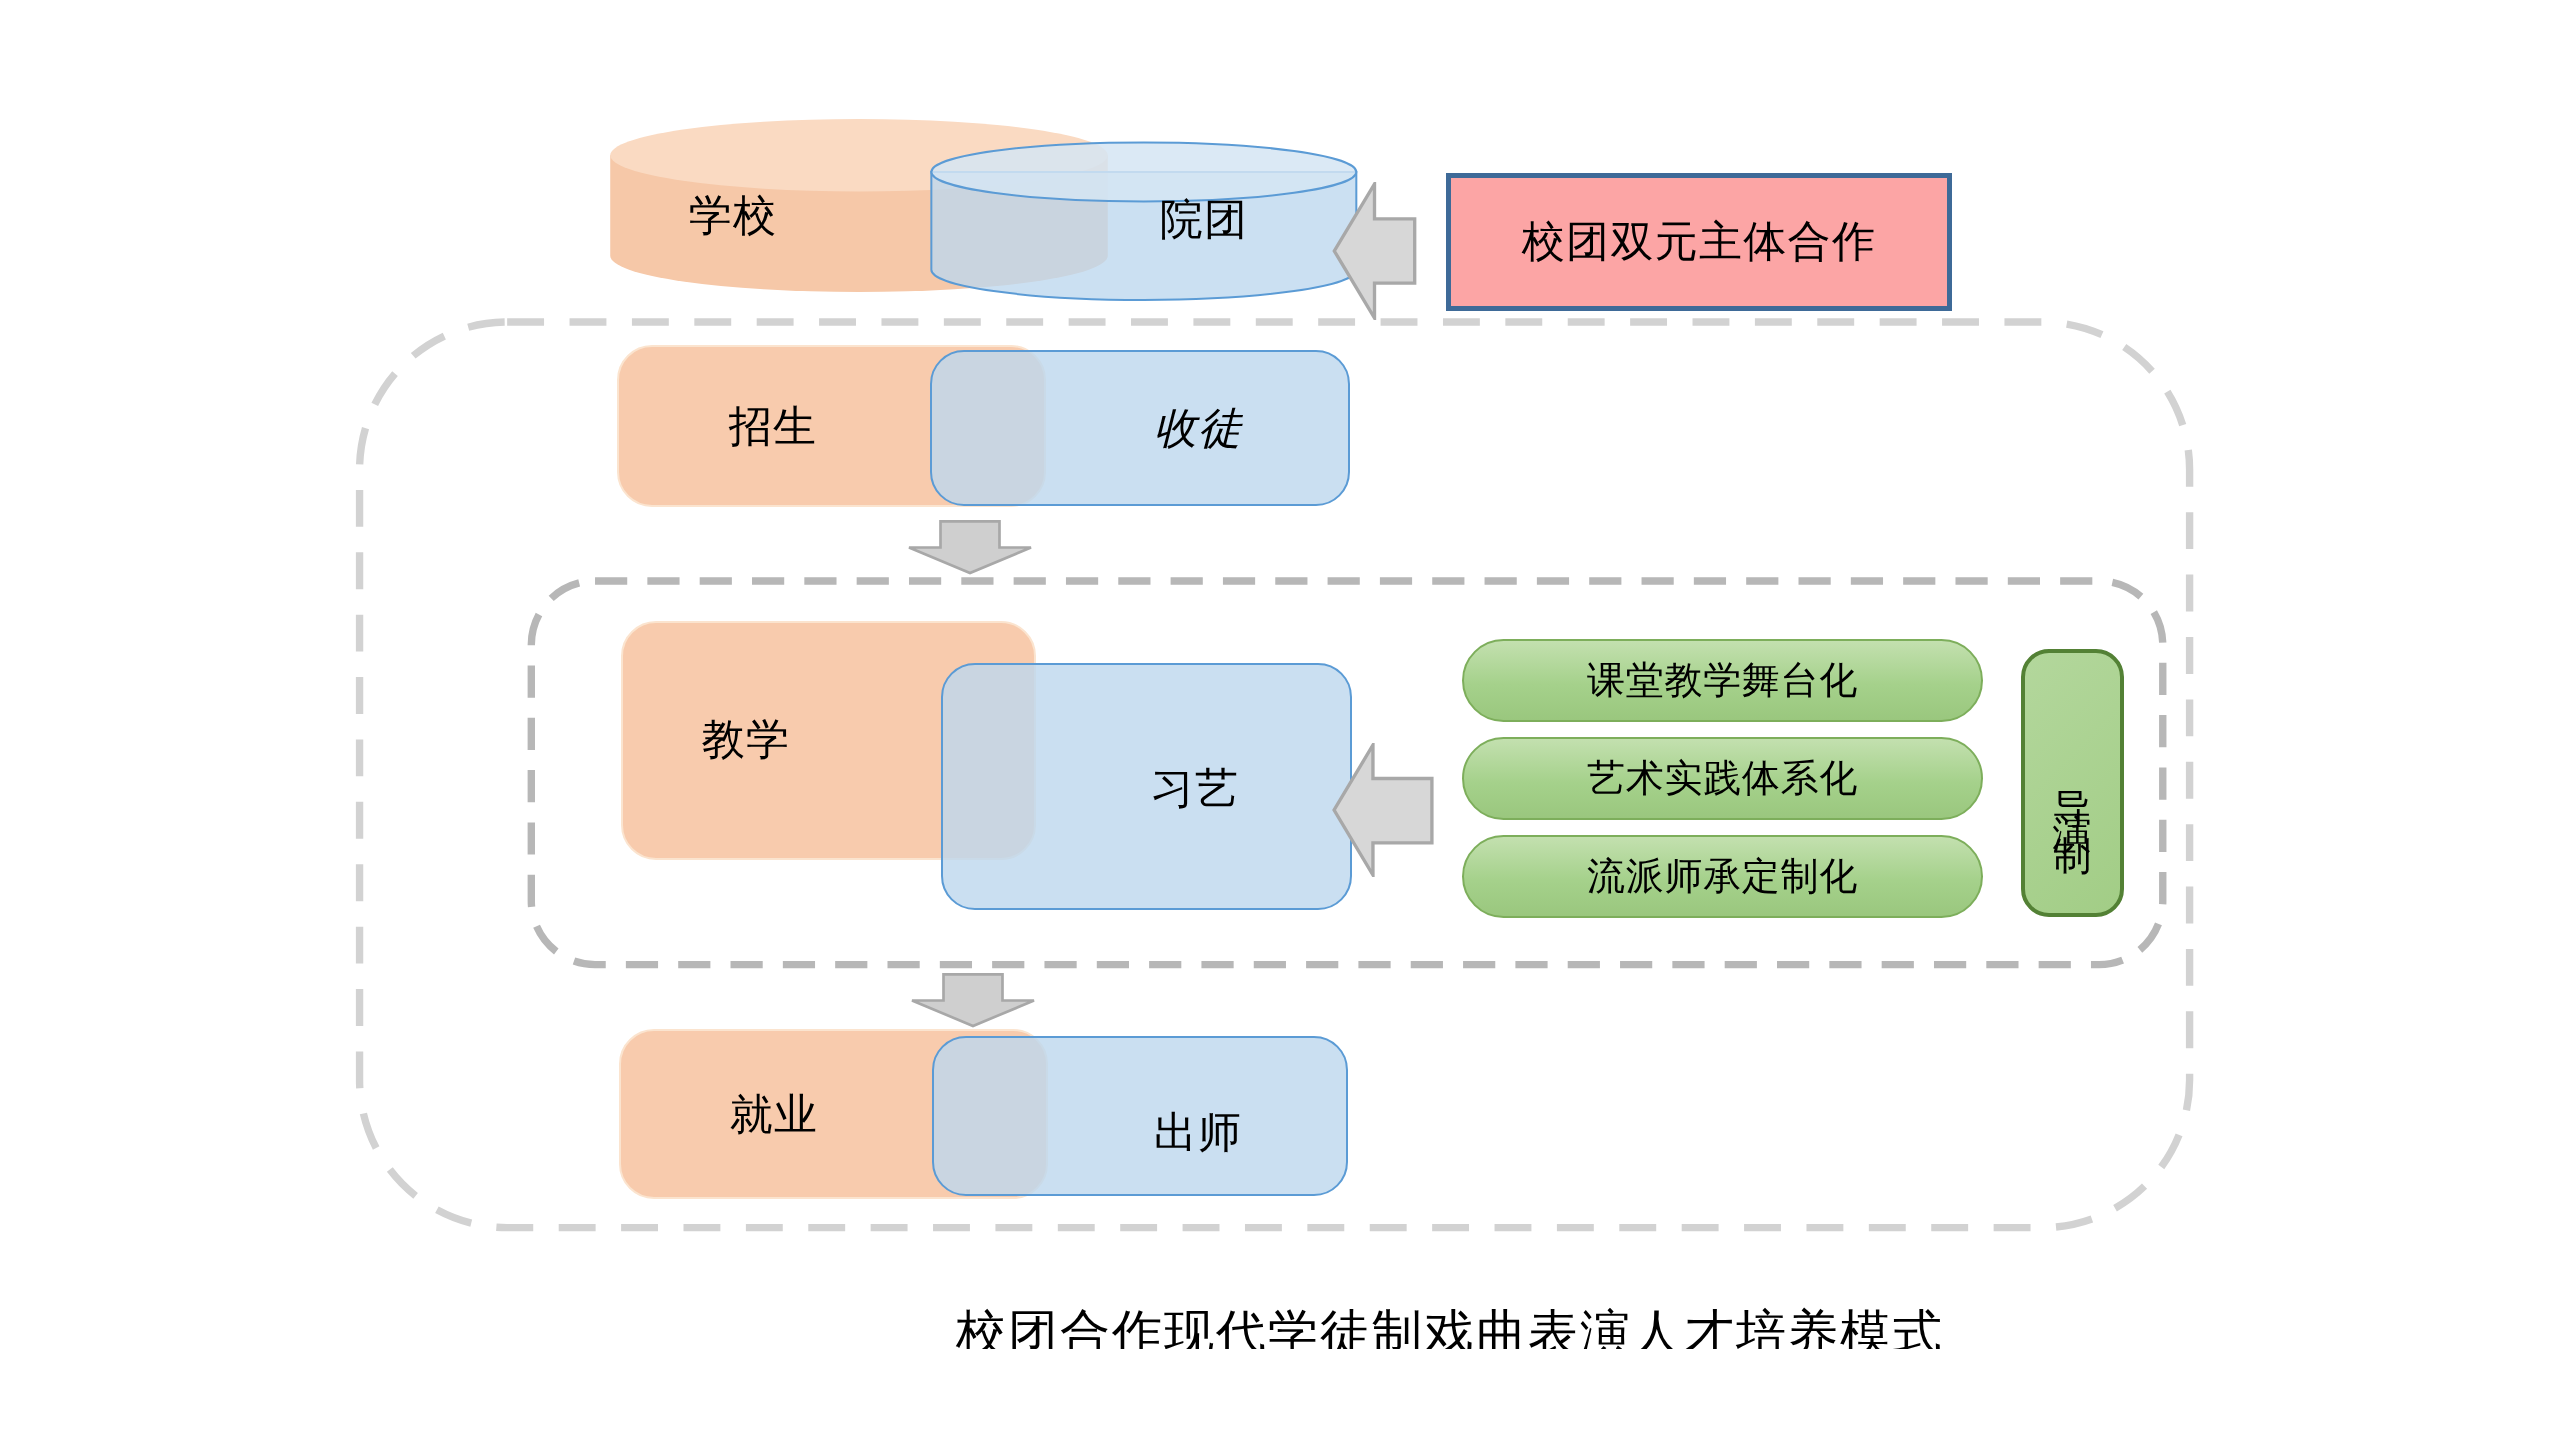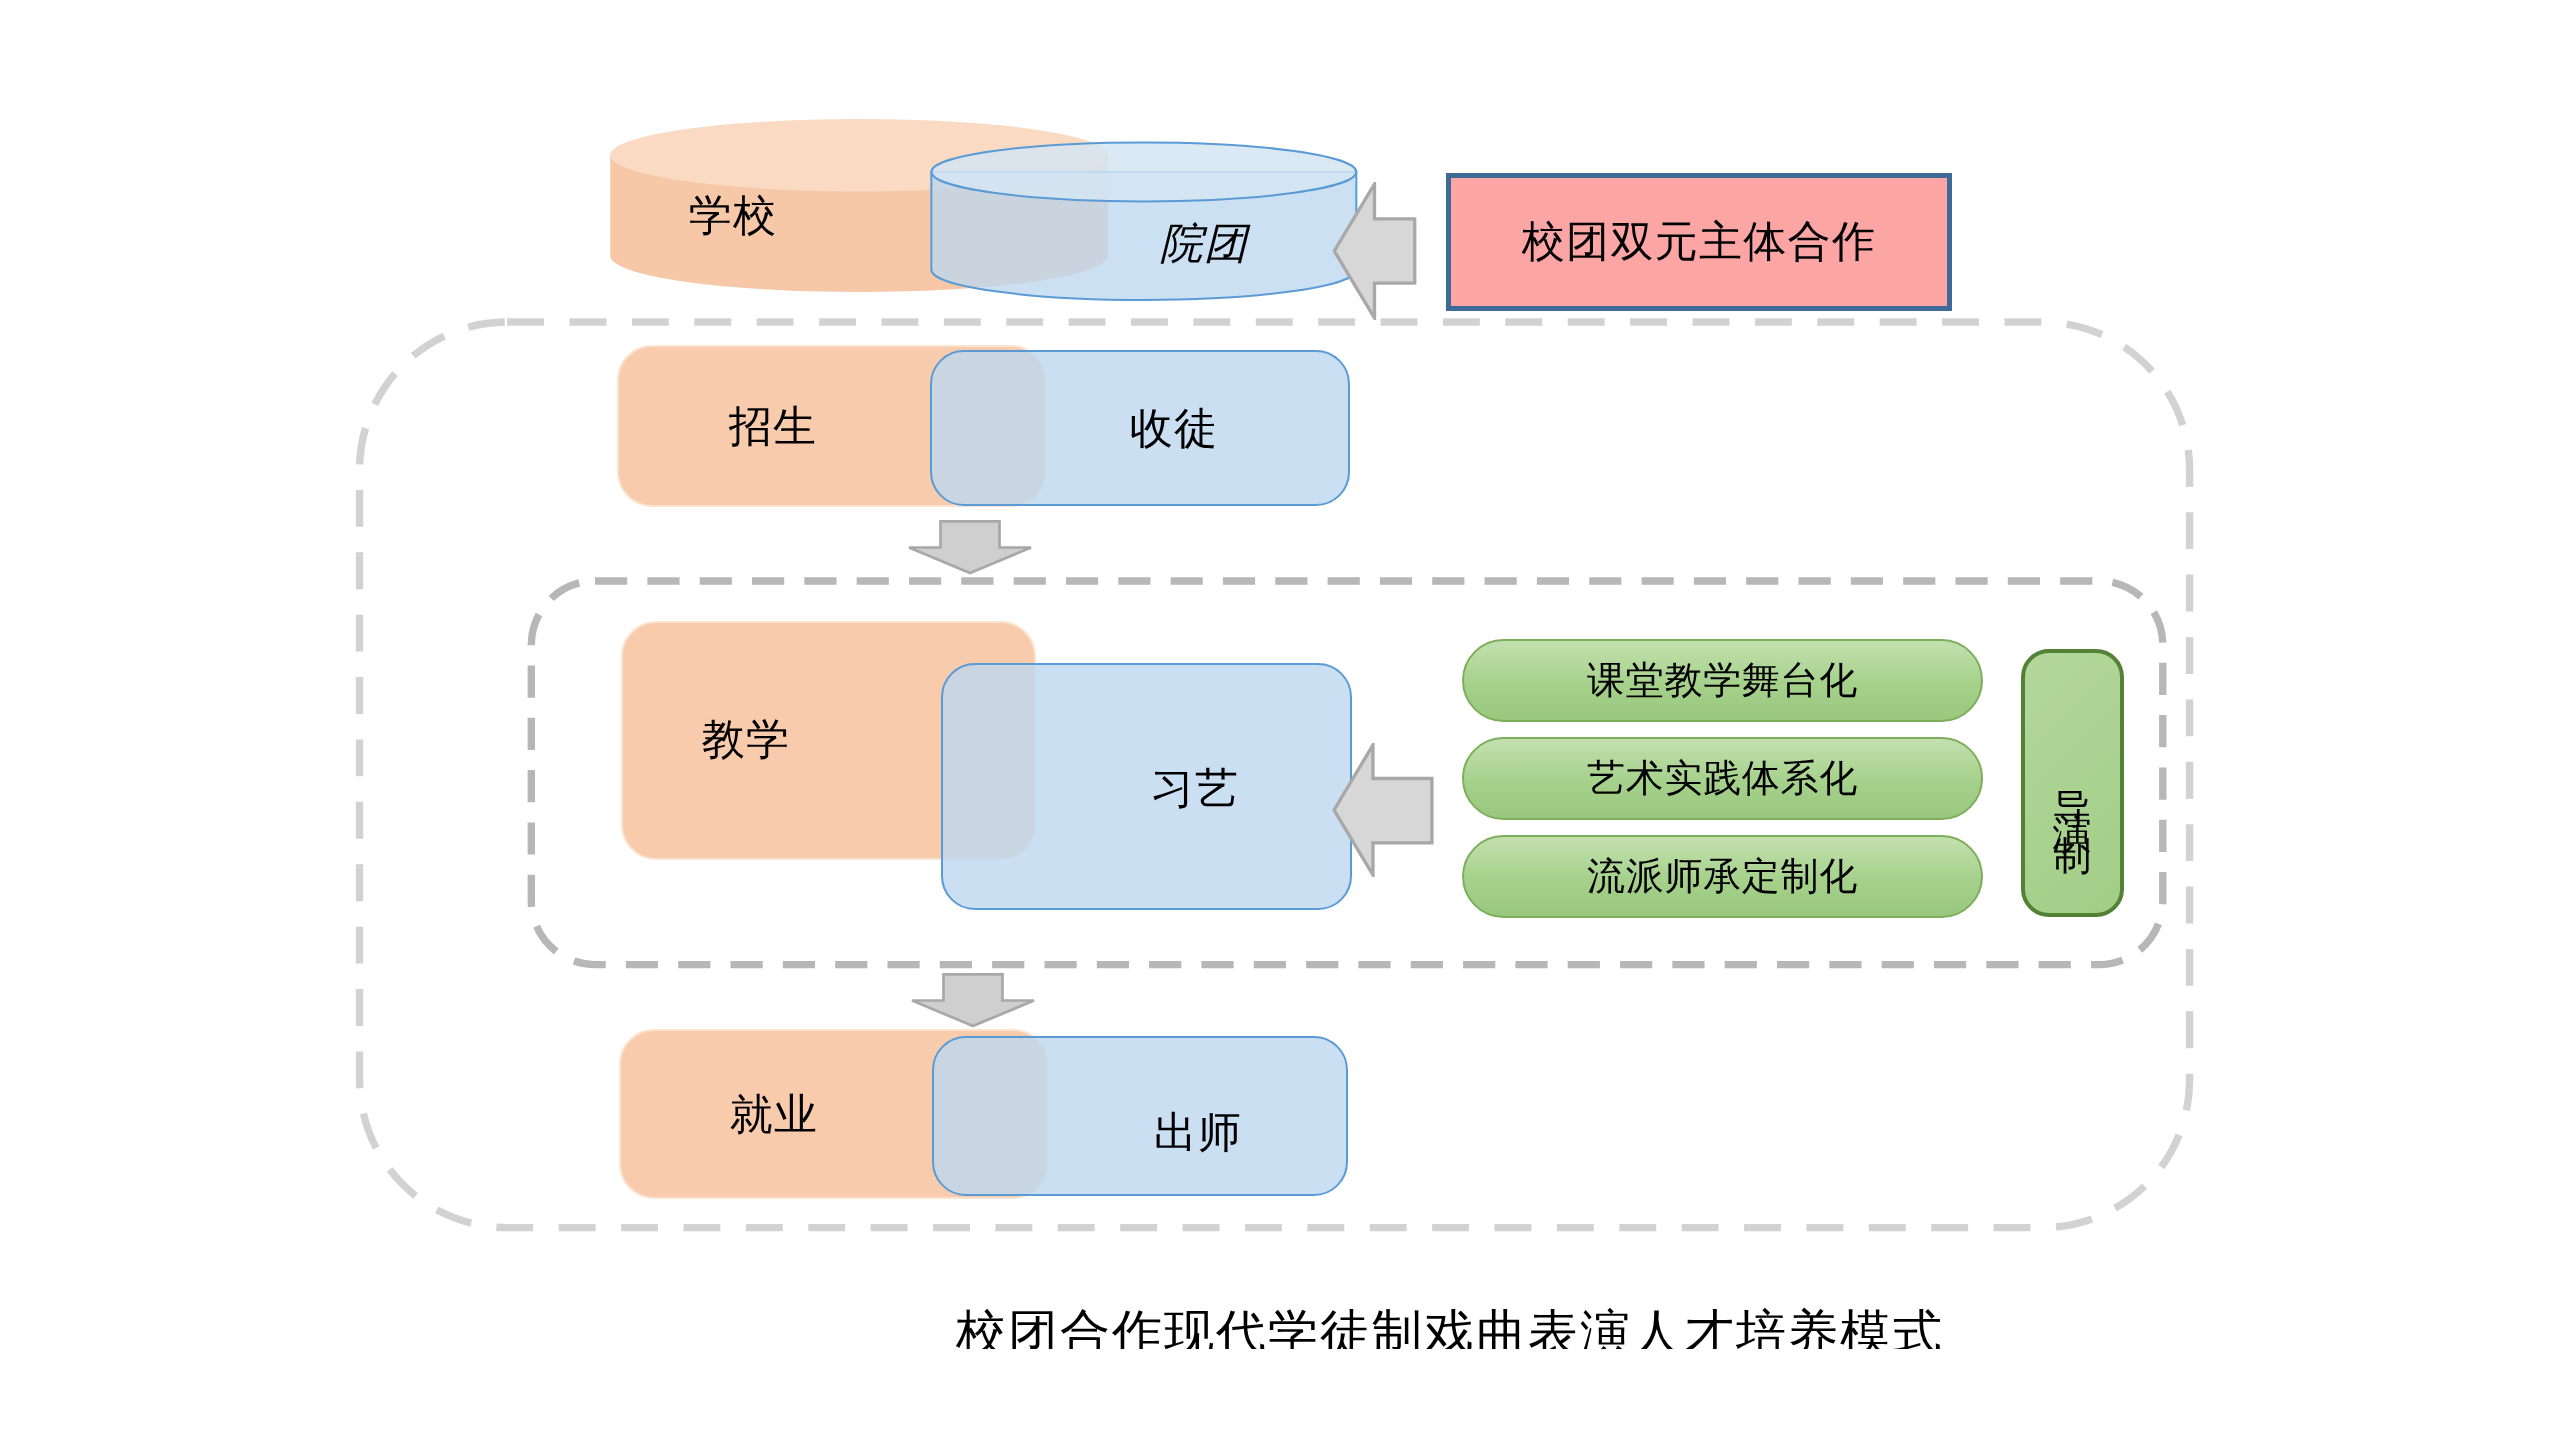--- a/index.html
+++ b/index.html
@@ -111,34 +111,34 @@
   <svg class="abs" style="left:610px; top:119px; z-index:10;" width="498" height="173" viewBox="0 0 742 258">
     <path d="M0,54 V204 A371,54 0 0 0 742,204 V54 H0 Z" fill="#f6c8a8"></path>
     <ellipse cx="371" cy="54" rx="371" ry="54" fill="#fadac2"></ellipse>
   </svg>
   <div class="lbl" style="left:733px; top:216px;">学校</div>
 
   <svg class="abs" style="left:930px; top:141px; z-index:20;" width="429" height="161" viewBox="0 0 640 240">
     <path d="M2,46 V192 A317,45 0 0 0 636,192 V46 H2 Z" fill="rgba(189,215,238,0.78)" stroke="#5b9bd5" stroke-width="3"></path>
     <ellipse cx="319" cy="46" rx="317" ry="44" fill="rgba(213,229,243,0.85)" stroke="#5b9bd5" stroke-width="3"></ellipse>
   </svg>
-  <div class="lbl" style="left:1204px; top:244px;font-style:italic;">院团</div>
+  <div class="lbl" style="left:1204px; top:220px;">院团</div>
 
   <svg class="abs" style="left:1332px; top:182px; z-index:22;" width="85" height="138" viewBox="0 0 126 206">
     <polygon points="123,55 63,55 63,3 3,103 63,203 63,151 123,151" fill="#d7d7d7" stroke="#a8a8a8" stroke-width="5"></polygon>
   </svg>
 
   <div class="coop-box">
     <span>校团双元主体合作</span>
   </div>
 
   <div class="rbox orange" style="left:617px; top:345px; width:429px; height:162px;"></div>
   <div class="rbox blue" style="left:930px; top:350px; width:420px; height:156px;"></div>
   <div class="lbl" style="left:773px; top:427px;">招生</div>
-  <div class="lbl" style="left:1174px; top:429px;">收徒</div>
+  <div class="lbl" style="left:1198px; top:429px;font-style:italic;">收徒</div>
 
   <svg class="abs" style="left:907px; top:520px; z-index:22;" width="126" height="55" viewBox="0 0 188 82">
     <polygon points="50,2 138,2 138,41 185,41 94,79 3,41 50,41" fill="#cfcfcf" stroke="#a8a8a8" stroke-width="4"></polygon>
   </svg>
 
   <div class="rbox orange" style="left:621px; top:621px; width:415px; height:239px;"></div>
   <div class="rbox blue" style="left:941px; top:663px; width:411px; height:247px;"></div>
   <div class="lbl" style="left:746px; top:740px;">教学</div>
   <div class="lbl" style="left:1195px; top:789px;">习艺</div>
 

